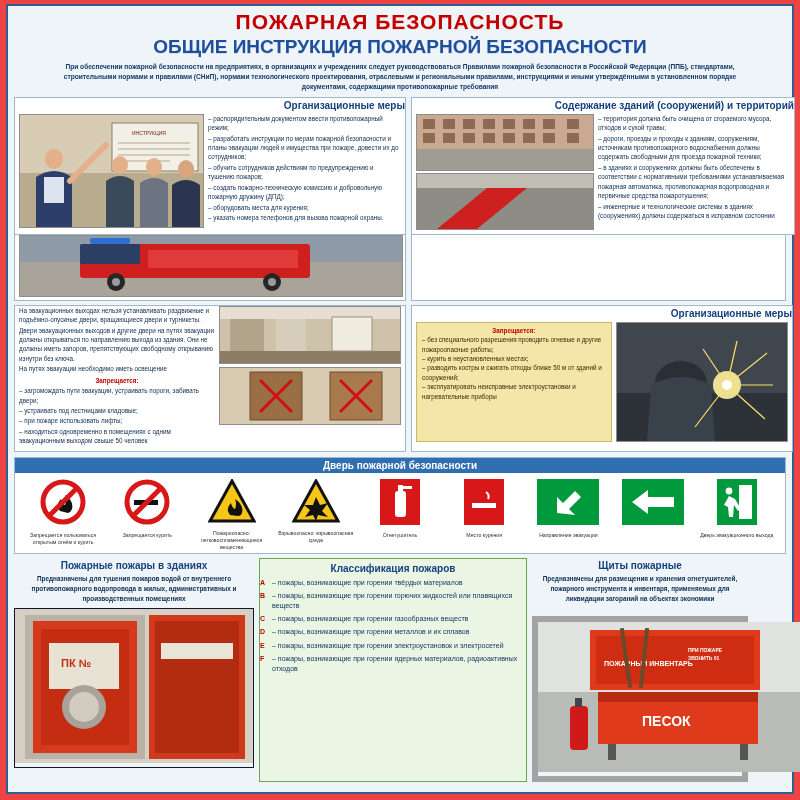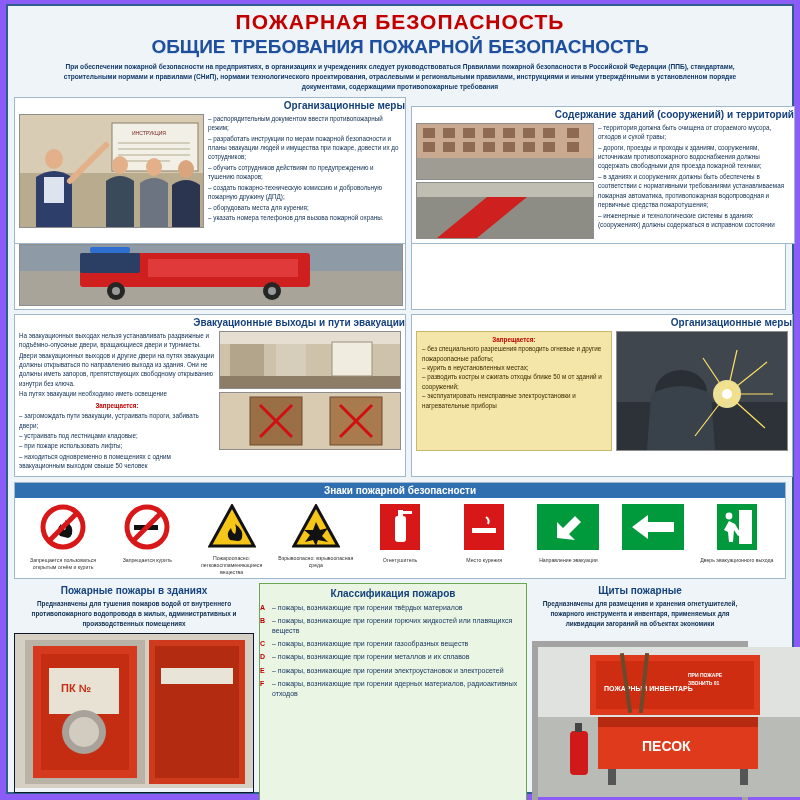--- a/index.html
+++ b/index.html
@@ -5,21 +5,21 @@
   html,body{margin:0;padding:0;}
   body{
     width:800px;height:800px;
     background:#ffffff;
     font-family:"Liberation Sans", sans-serif;
     overflow:hidden;
   }
   #poster{
     position:relative;
     width:800px;height:800px;
-    background:#8b5cf6;
+    background:#ef4444;
     box-sizing:border-box;
     padding:4px 6px 6px 6px;
   }
   .frame{
     position:relative;
     width:100%;height:100%;
     border:2px solid #2f5f8f;
     background:#eef4f8;
     box-sizing:border-box;
     padding:2px 6px 4px 6px;
@@ -63,21 +63,21 @@
     padding:2px 0 3px 0;
   }
   .bullets{
     font-size:6.3px;
     line-height:1.5;
     color:#0d2d52;
   }
   .bullets div{margin-bottom:1px;}
   
   .b1-left{width:392px;}
-  .b1-right{width:422px;margin-top:9px;}
+  .b1-right{width:422px;}
   .b1-inner{display:flex;gap:4px;padding:0 4px 4px 4px;}
   .img-meeting{
     width:186px;height:112px;
     position:relative;overflow:hidden;
     background:#d9cdb6;border:1px solid #8d8d8d;
   }
   .img-truck{
     width:186px;height:112px;
     position:relative;overflow:hidden;
     background:#b9b3ab;border:1px solid #8d8d8d;
@@ -129,21 +129,21 @@
   .class-item{display:flex;font-size:7px;line-height:1.45;color:#10325c;margin-bottom:3px;}
   .class-letter{font-weight:bold;color:#c00000;width:12px;flex:0 0 12px;}
 </style>
 </head>
 <body>
 
 <div id="poster">
  <div class="frame">
 
   <div class="top-title">ПОЖАРНАЯ БЕЗОПАСНОСТЬ</div>
-  <div class="sub-title">ОБЩИЕ ТРЕБОВАНИЯ ПОЖАРНОЙ БЕЗОПАСНОСТЬ</div>
+  <div class="sub-title">ОБЩИЕ ИНСТРУКЦИЯ ПОЖАРНОЙ БЕЗОПАСНОСТИ</div>
   <div class="intro">При обеспечении пожарной безопасности на предприятиях, в организациях и учреждениях следует руководствоваться Правилами пожарной безопасности в Российской Федерации (ППБ), стандартами, строительными нормами и правилами (СНиП), нормами технологического проектирования, отраслевыми и региональными правилами, инструкциями и иными утверждёнными в установленном порядке документами, содержащими противопожарные требования</div>
 
   <div class="row">
 
     <div class="panel b1-left">
       <div class="panel-title">Организационные меры</div>
       <div class="b1-inner">
         <div class="img-meeting">
           <svg width="186" height="112" viewBox="0 0 186 112">
             <rect width="186" height="112" fill="#cfc3a8"></rect>
@@ -246,21 +246,20 @@
       </div>
     </div>
     <div class="panel" style="width:382px;padding:0 4px 3px 4px;">
       <div class="bullets" style="padding-top:2px;"></div>
     </div>
   </div>
 
   <div class="row" style="margin-top:4px;">
 
     <div class="panel b2-left">
-      <div class="panel-title">Эвакуационные выходы и пути эвакуации</div>
       <div style="display:flex;gap:4px;padding:0 4px 4px 4px;">
         <div class="bullets" style="width:196px;">
           <div>На эвакуационных выходах нельзя устанавливать раздвижные и подъёмно-опускные двери, вращающиеся двери и турникеты.</div>
           <div>Двери эвакуационных выходов и другие двери на путях эвакуации должны открываться по направлению выхода из здания. Они не должны иметь запоров, препятствующих свободному открыванию изнутри без ключа.</div>
           <div>На путях эвакуации необходимо иметь освещение</div>
           <div class="red-bold" style="text-align:center;margin-top:2px;">Запрещается:</div>
           <div>– загромождать пути эвакуации, устраивать пороги, забивать двери;</div>
           <div>– устраивать под лестницами кладовые;</div>
           <div>– при пожаре использовать лифты;</div>
           <div>– находиться одновременно в помещениях с одним эвакуационным выходом свыше 50 человек</div>
@@ -319,21 +318,21 @@
                   <line x1="110" y1="62" x2="78" y2="104"></line>
             </g>
             <circle cx="110" cy="62" r="5" fill="#ffffff"></circle>
           </svg>
         </div>
       </div>
     </div>
   </div>
 
   <div class="signs-band">
-    <div class="signs-title">Знаки пожарной безопасности</div>
+    <div class="signs-title">Дверь пожарной безопасности</div>
     <div class="signs-row">
 
       <div class="sign-cell">
         <svg width="46" height="46" viewBox="0 0 46 46">
           <circle cx="23" cy="23" r="20" fill="#fff" stroke="#d81818" stroke-width="5"></circle>
           <path d="M20 32 q-5-6 1-12 q1 5 4 6 q2-5 0-10 q9 6 7 14 q-1 3 -4 4 z" fill="#111"></path>
           <line x1="9" y1="37" x2="37" y2="9" stroke="#d81818" stroke-width="5"></line>
         </svg>
         <div class="sign-cap">Запрещается пользоваться открытым огнём и курить</div>
       </div>

